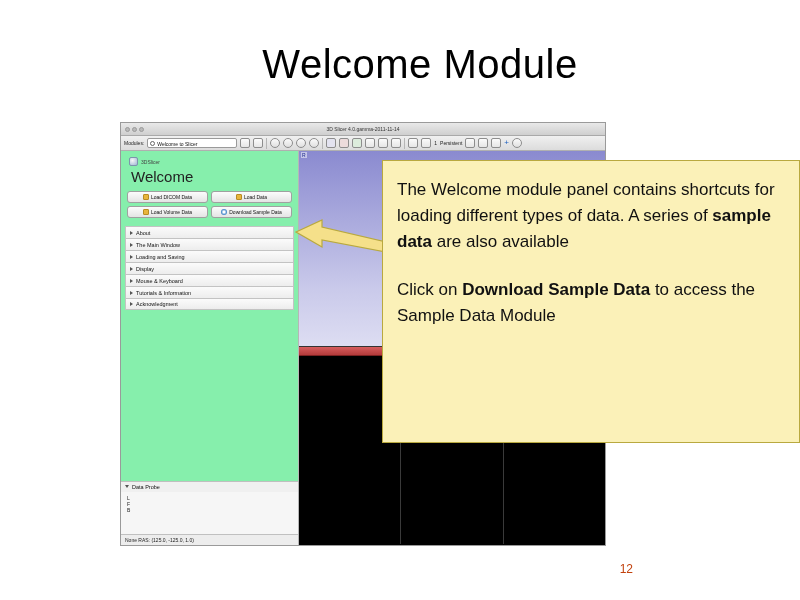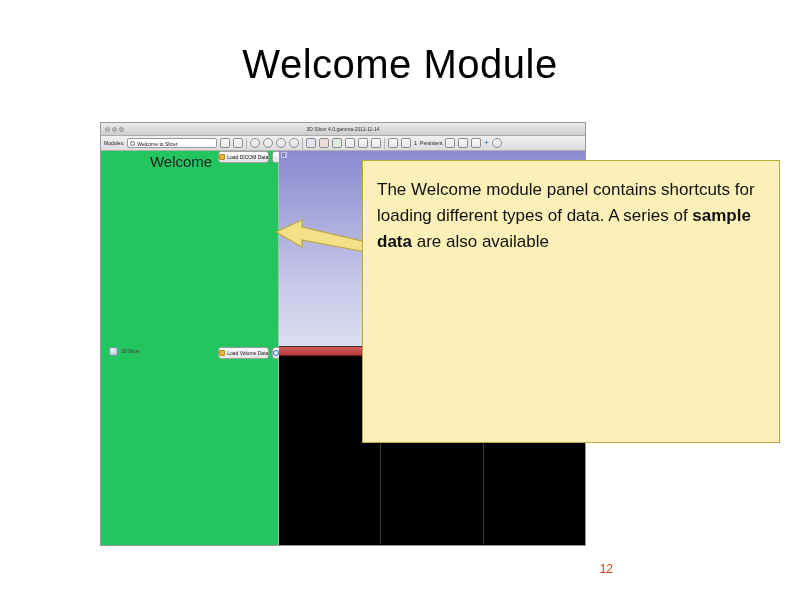--- a/index.html
+++ b/index.html
@@ -7,20 +7,21 @@
     margin: 0; padding: 0;
     width: 800px; height: 600px;
     background: #ffffff;
     font-family: "Liberation Sans", sans-serif;
     overflow: hidden;
   }
   #slide {
     position: relative;
     width: 649px; height: 600px;
     background: #ffffff;
+    margin-left: 20px;
   }
 
   
   .slide-title {
     position: absolute;
     top: 42px; left: 0; width: 800px;
     text-align: center;
     font-size: 40px;
     color: #000000;
     font-family: "Liberation Sans", sans-serif;
@@ -92,24 +93,24 @@
   .tb-icon.col2 { background: #ecdcdc; }
   .tb-icon.col3 { background: #dcecdc; }
   .tb-icon.round { border-radius: 50%; }
   .tb-sep { width: 1px; height: 11px; background: #b5b5b5; }
   .tb-persistent { font-size: 5px; color: #222; }
   .tb-plus { font-size: 8px; color: #1c5fbf; line-height: 10px; }
 
   .workspace { display: flex; height: 394px; }
   .left-panel {
     width: 178px;
-    background: #22c55e;
+    background: #86efac;
     border-right: 1px solid #b6b6b6;
     display: flex;
-    flex-direction: row;
+    flex-direction: column;
     font-size: 6px;
   }
   .logo-row {
     display: flex; align-items: center; gap: 3px;
     padding: 6px 0 0 8px;
   }
   .logo-mark {
     width: 9px; height: 9px;
     background: radial-gradient(circle at 35% 35%, #f7f7f7, #9fb7d4);
     border: 1px solid #7d94ad;
@@ -386,19 +387,22 @@
   </div>
 
   <svg class="arrow" viewBox="0 0 96 42">
     <polygon points="4,18 30,6 30,13 94,28 94,38 30,26 30,33" fill="#f5e08a" stroke="#b9a93f" stroke-width="1.2"></polygon>
   </svg>
 
   <div class="callout">
     <p>
       <span>The Welcome module panel contains shortcuts for loading different types of data. A series of </span><b>sample data</b><span> are also available</span>
     </p>
+    <p>
+      <span>Click on  </span><b>Download Sample Data</b><span> to access the Sample Data Module</span>
+    </p>
   </div>
 
   <div class="footer">
   </div>
   <div class="page-num">12</div>
 
 </div>
 
 </body></html>

